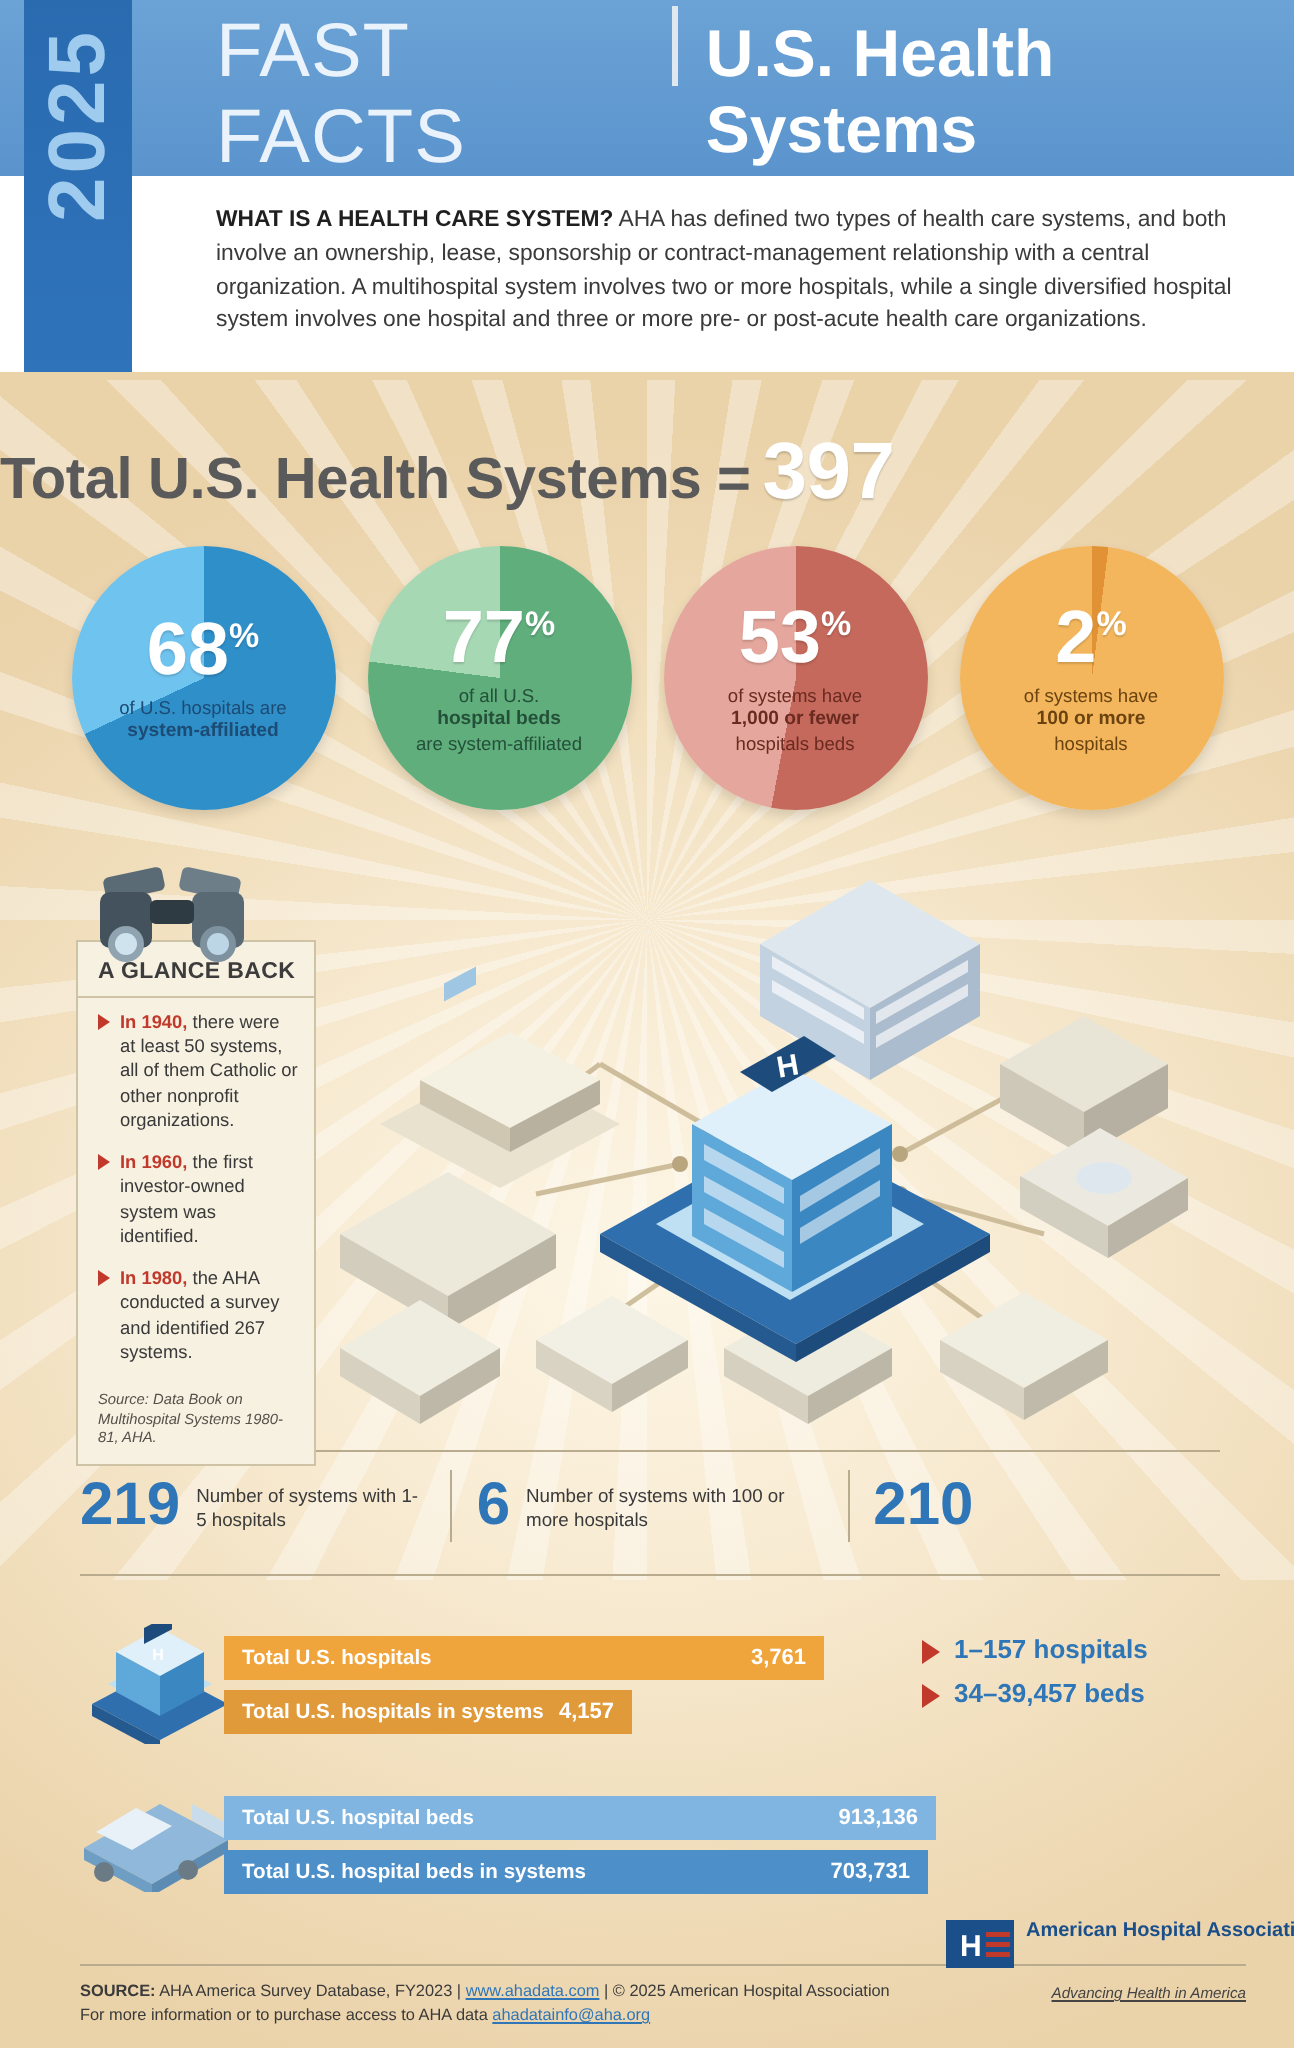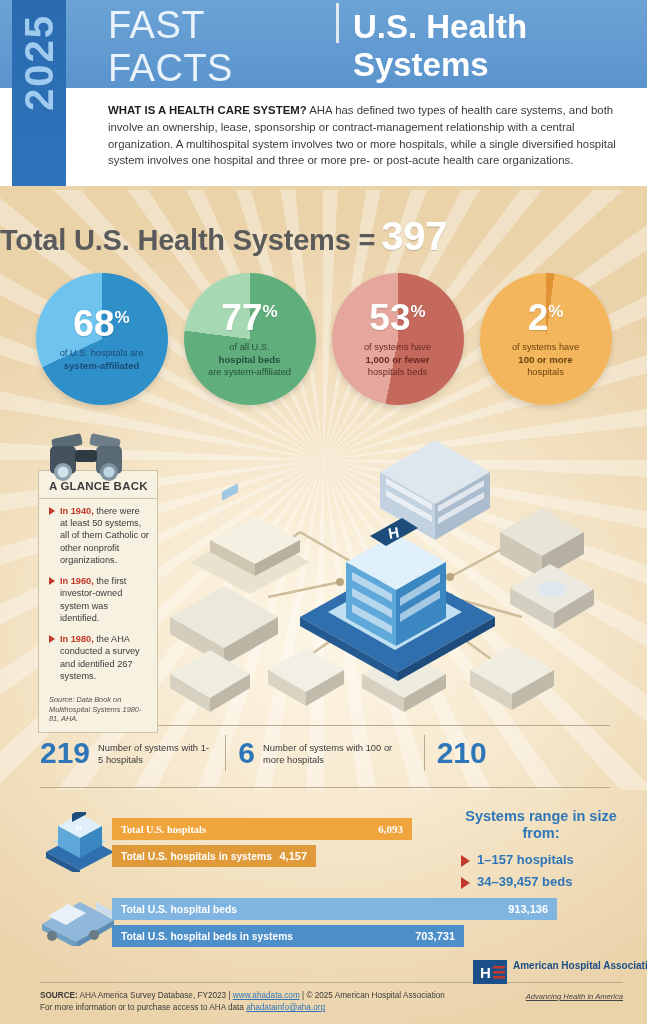--- a/index.html
+++ b/index.html
@@ -122,23 +122,23 @@
   .stats3 .vdiv { width: 1px; background: #b9ab8d; height: 36px; margin: 0 12px; }
   .stats3 .hline { position: absolute; left: 0; right: 0; height: 1px; background: #b9ab8d; }
 
   
   .bars-hosp { position: absolute; left: 112px; top: 818px; width: 420px; }
   .bar {
     height: 22px; display: flex; align-items: center; justify-content: space-between;
     padding: 0 9px; font-size: 11px; font-weight: bold; color: #fff; margin-bottom: 5px;
   }
   .bar .lab { font-size: 10.3px; }
-  .bar.orange1 { background: #f0a43c; width: 300px; font-family: Liberation Serif, serif; }
+  .bar.orange1 { background: #f0a43c; width: 300px; }
   .bar.orange2 { background: #e09a3a; width: 204px; }
-  .bar.blue1 { background: #7fb5e0; width: 445px; }
+  .bar.blue1 { background: #7fb5e0; width: 356px; }
   .bar.blue2 { background: #4d8fc9; width: 352px; }
   .bars-beds { position: absolute; left: 112px; top: 898px; width: 420px; }
 
   
   .range { position: absolute; right: 26px; top: 808px; width: 160px; text-align: left; }
   .range h4 { font-size: 14.5px; color: #2f76b8; font-weight: bold; line-height: 1.2; text-align: center; }
   .range ul { list-style: none; margin-top: 9px; }
   .range li {
     font-size: 13px; font-weight: bold; color: #2f76b8; margin-bottom: 7px;
     padding-left: 16px; position: relative;
@@ -380,21 +380,21 @@
     <polygon points="16,14 38,2 60,14 38,26" fill="#dff0fb"></polygon>
     <polygon points="16,14 16,34 38,46 38,26" fill="#5fa8da"></polygon>
     <polygon points="38,26 60,14 60,34 38,46" fill="#3a87c2"></polygon>
     <rect x="30" y="8" width="14" height="8" fill="#1d4c7c" transform="skewY(-28) translate(0,10)"></rect>
     <text x="37" y="18" font-size="8" font-weight="bold" fill="#fff" text-anchor="middle" font-family="Liberation Sans, sans-serif">H</text>
   </svg>
 
   <div class="bars-hosp">
     <div class="bar orange1">
       <span class="lab">Total U.S. hospitals</span>
-      <span>6,093</span>
+      <span>3,761</span>
     </div>
     <div class="bar orange2">
       <span class="lab">Total U.S. hospitals in systems</span>
       <span>4,157</span>
     </div>
   </div>
 
   <svg class="icon-bed" style="left:36px; top:890px;" width="82" height="56" viewBox="0 0 82 56">
     <polygon points="6,34 44,12 78,30 40,52" fill="#8fb8da"></polygon>
     <polygon points="6,34 6,40 40,58 40,52" fill="#6f9ec4"></polygon>
@@ -410,21 +410,20 @@
       <span class="lab">Total U.S. hospital beds</span>
       <span>913,136</span>
     </div>
     <div class="bar blue2">
       <span class="lab">Total U.S. hospital beds in systems</span>
       <span>703,731</span>
     </div>
   </div>
 
   <div class="range">
-    <h4>Systems range in size from:</h4>
     <ul>
       <li>1–157 hospitals</li>
       <li>34–39,457 beds</li>
     </ul>
   </div>
 
   <div class="footer">
     <div class="fhr"></div>
     <div>
       <b>SOURCE:</b><span> AHA America Survey Database, FY2023 | </span><a href="#">www.ahadata.com</a><span> | © 2025 American Hospital Association</span>

